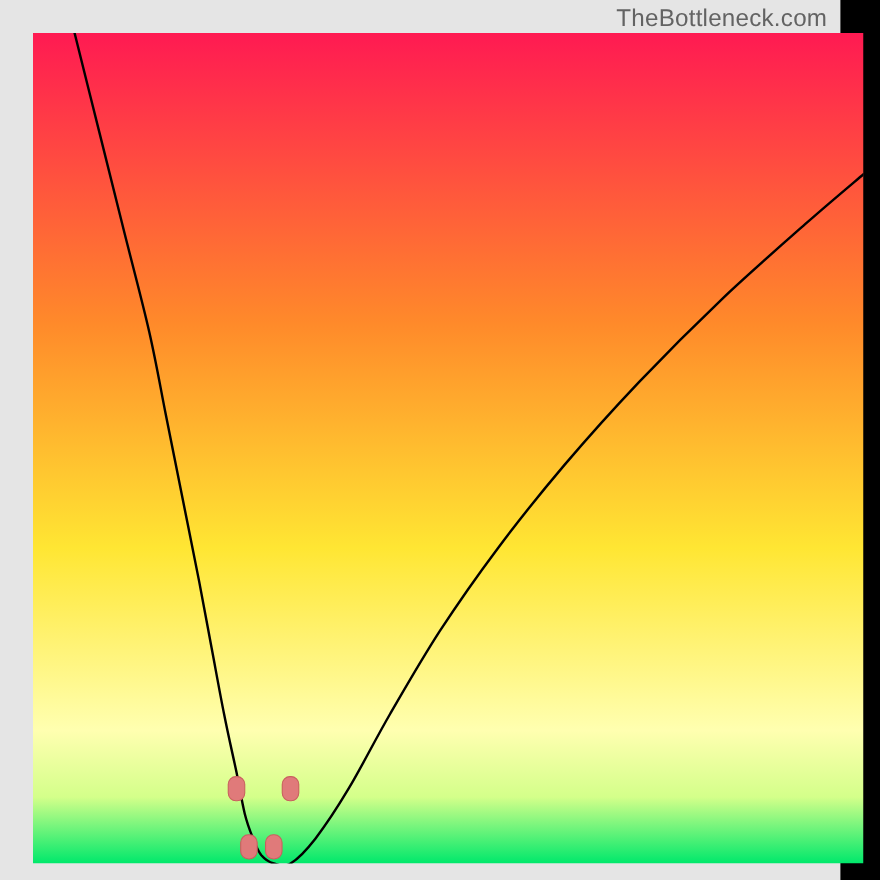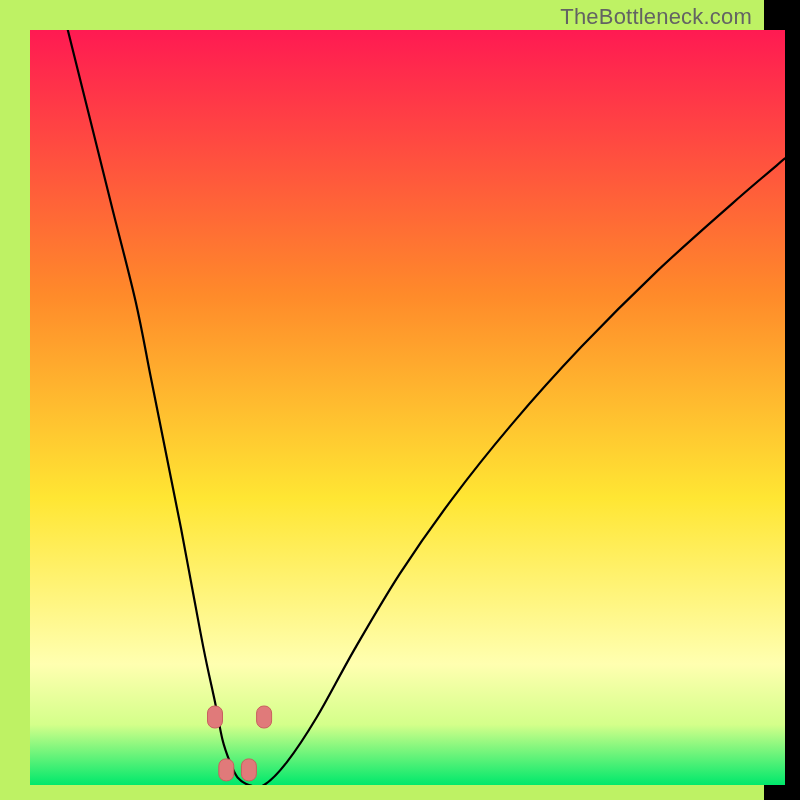--- a/index.html
+++ b/index.html
@@ -10,21 +10,21 @@
     overflow: hidden;
     background: #000;
     font-family: Arial, Helvetica, sans-serif;
   }
   .frame {
     position: absolute;
     left: 0;
     top: 0;
     width: 764px;
     height: 800px;
-    background: #bef264;
+    background: #e5e5e5;
   }
   .plot-area {
     position: absolute;
     left: 30px;
     top: 30px;
     width: 755px;
     height: 755px;
   }
   .watermark {
     position: absolute;

